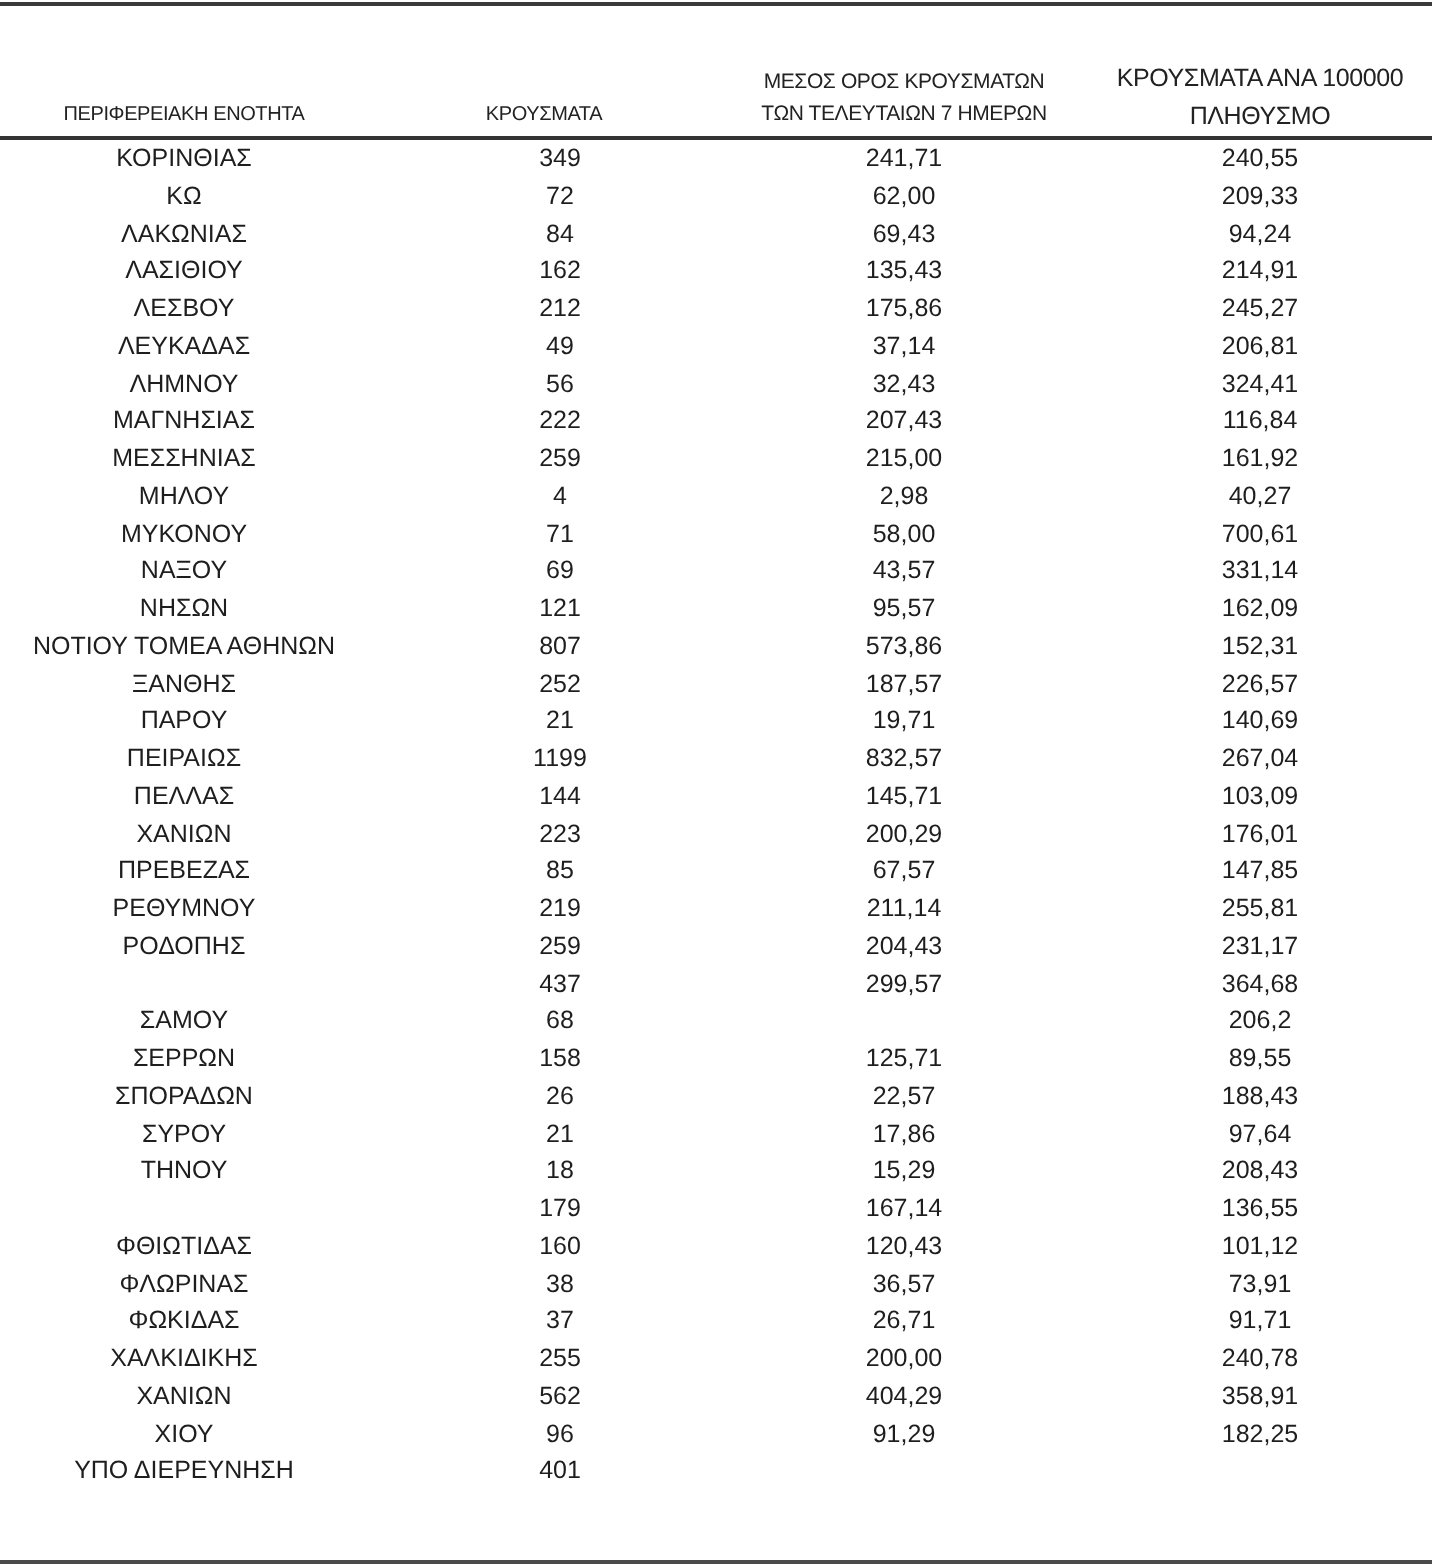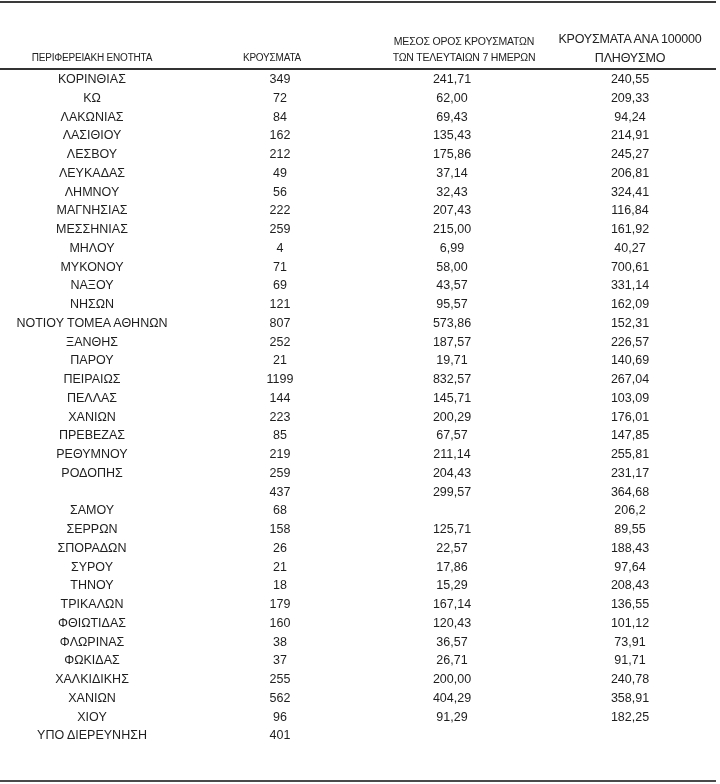--- a/index.html
+++ b/index.html
@@ -53,21 +53,21 @@
       line-height: 16px;
       bottom: 3px;
     }
     .hcell.col4 {
       font-size: 12.5px;
       line-height: 19px;
       bottom: 0px;
     }
     .h1 { left: 0; width: 184px; }
     .h2 { left: 222px; width: 100px; }
-    .h3 { left: 364px; width: 200px; }
+    .h3 { left: 352px; width: 200px; }
     .h4 { left: 535px; width: 190px; }
 
     .rows {
       position: absolute;
       left: 0;
       top: 70px;
       width: 716px;
     }
     .row {
       position: relative;
@@ -161,21 +161,21 @@
     </div>
     <div class="row">
       <div class="cell c1">ΜΕΣΣΗΝΙΑΣ</div>
       <div class="cell c2">259</div>
       <div class="cell c3">215,00</div>
       <div class="cell c4">161,92</div>
     </div>
     <div class="row">
       <div class="cell c1">ΜΗΛΟΥ</div>
       <div class="cell c2">4</div>
-      <div class="cell c3">6,99</div>
+      <div class="cell c3">2,98</div>
       <div class="cell c4">40,27</div>
     </div>
     <div class="row">
       <div class="cell c1">ΜΥΚΟΝΟΥ</div>
       <div class="cell c2">71</div>
       <div class="cell c3">58,00</div>
       <div class="cell c4">700,61</div>
     </div>
     <div class="row">
       <div class="cell c1">ΝΑΞΟΥ</div>
@@ -271,21 +271,20 @@
       <div class="cell c3">17,86</div>
       <div class="cell c4">97,64</div>
     </div>
     <div class="row">
       <div class="cell c1">ΤΗΝΟΥ</div>
       <div class="cell c2">18</div>
       <div class="cell c3">15,29</div>
       <div class="cell c4">208,43</div>
     </div>
     <div class="row">
-      <div class="cell c1">ΤΡΙΚΑΛΩΝ</div>
       <div class="cell c2">179</div>
       <div class="cell c3">167,14</div>
       <div class="cell c4">136,55</div>
     </div>
     <div class="row">
       <div class="cell c1">ΦΘΙΩΤΙΔΑΣ</div>
       <div class="cell c2">160</div>
       <div class="cell c3">120,43</div>
       <div class="cell c4">101,12</div>
     </div>

